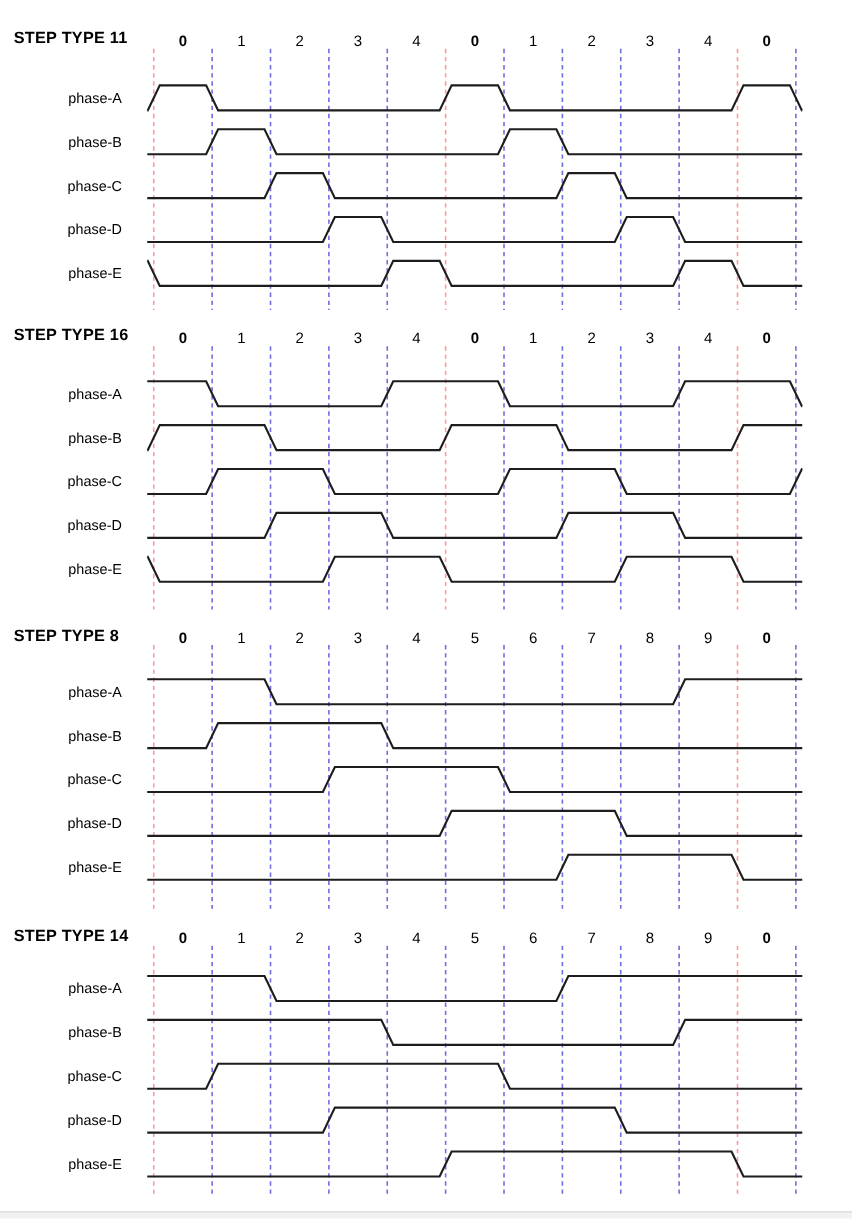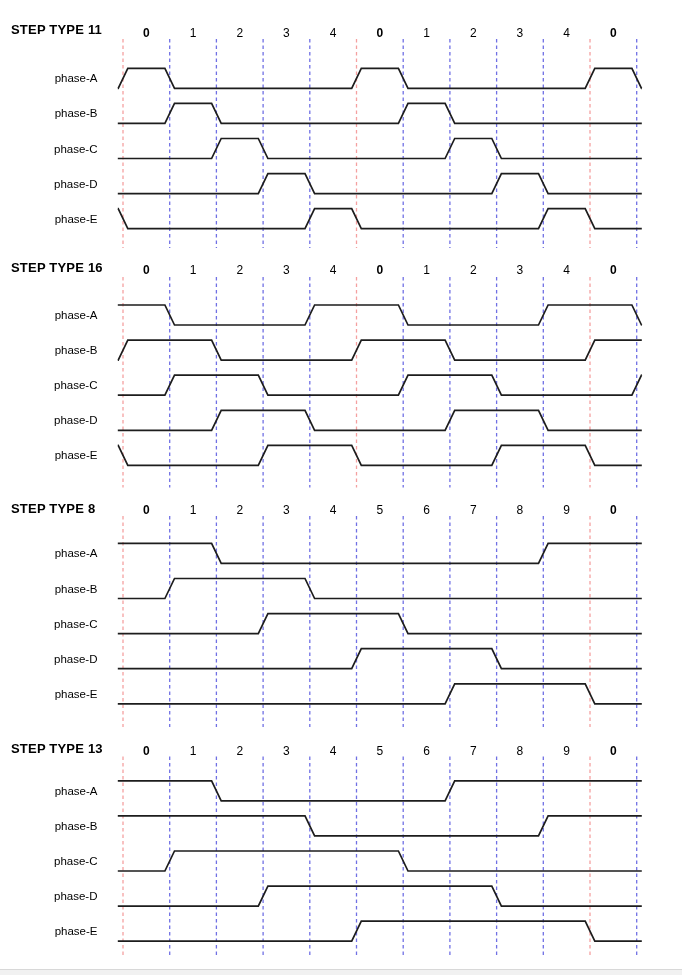--- a/index.html
+++ b/index.html
@@ -29,21 +29,21 @@
     box-sizing:border-box;
   }
 </style>
 </head>
 <body>
 
 <div class="canvas">
   <div class="section-title t0">STEP TYPE 11</div>
   <div class="section-title t1">STEP TYPE 16</div>
   <div class="section-title t2">STEP TYPE 8</div>
-  <div class="section-title t3">STEP TYPE 13</div>
+  <div class="section-title t3">STEP TYPE 14</div>
   <svg id="diagram" width="682" height="975" viewBox="0 0 682 975">
       <g>
         <line x1="123" y1="39" x2="123" y2="248" stroke="#f4a0a0" stroke-width="1.3" stroke-dasharray="3.5,3"></line>
         <line x1="169.7" y1="39" x2="169.7" y2="248" stroke="#7070e4" stroke-width="1.3" stroke-dasharray="3.5,3"></line>
         <line x1="216.4" y1="39" x2="216.4" y2="248" stroke="#7070e4" stroke-width="1.3" stroke-dasharray="3.5,3"></line>
         <line x1="263.1" y1="39" x2="263.1" y2="248" stroke="#7070e4" stroke-width="1.3" stroke-dasharray="3.5,3"></line>
         <line x1="309.8" y1="39" x2="309.8" y2="248" stroke="#7070e4" stroke-width="1.3" stroke-dasharray="3.5,3"></line>
         <line x1="356.5" y1="39" x2="356.5" y2="248" stroke="#f4a0a0" stroke-width="1.3" stroke-dasharray="3.5,3"></line>
         <line x1="403.20000000000005" y1="39" x2="403.20000000000005" y2="248" stroke="#7070e4" stroke-width="1.3" stroke-dasharray="3.5,3"></line>
         <line x1="449.90000000000003" y1="39" x2="449.90000000000003" y2="248" stroke="#7070e4" stroke-width="1.3" stroke-dasharray="3.5,3"></line>

